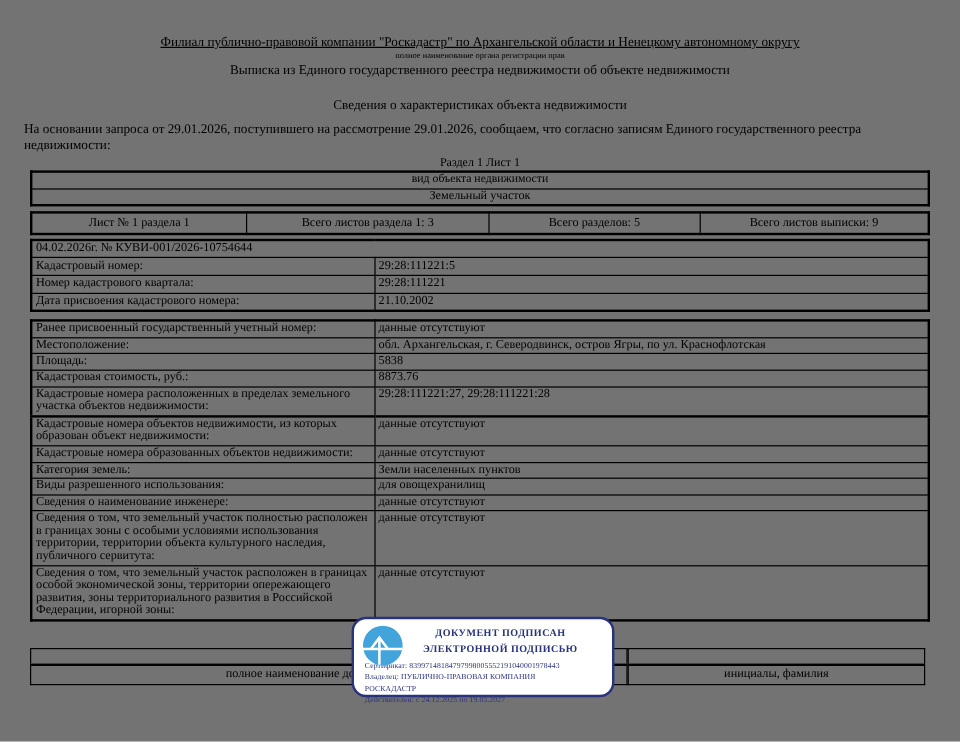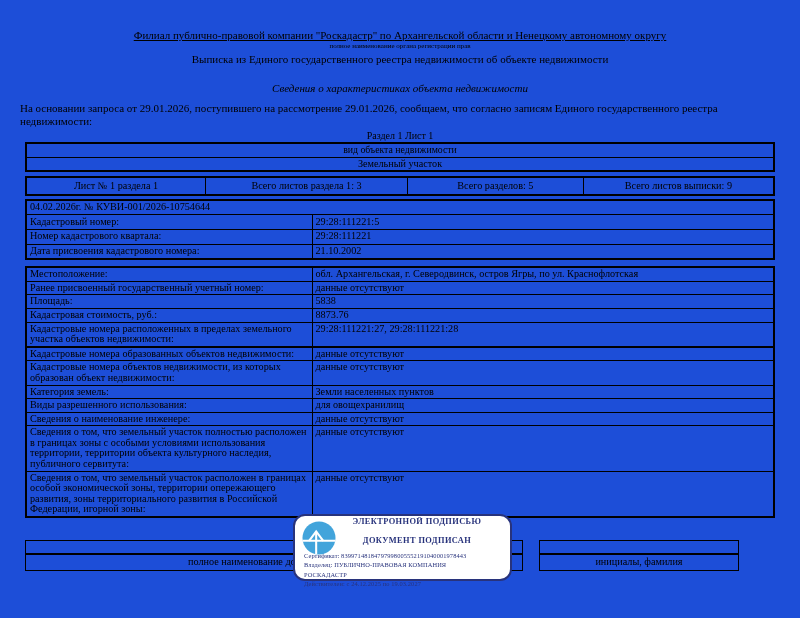--- a/index.html
+++ b/index.html
@@ -1,24 +1,24 @@
 <!DOCTYPE html>
 <html><head>
 <meta charset="utf-8">
 <style>
   html,body{margin:0;padding:0;background:#e8e8e8;}
-  .page{position:relative;width:800px;height:618px;background:#1d4ed8;overflow:hidden;
+  .page{position:relative;width:800px;height:618px;background:#737373;overflow:hidden;
         font-family:"Liberation Serif", serif;color:#000;}
   .content{position:absolute;left:25px;top:0;width:750px;}
 
   
   .org-name{margin-top:29px;text-align:center;font-size:11px;line-height:13px;text-decoration:underline;}
   .org-caption{text-align:center;font-size:7px;line-height:9px;}
   .doc-title{text-align:center;font-size:11px;line-height:13px;margin-top:2px;}
-  .section-title{text-align:center;font-size:11px;line-height:13px;margin-top:16px;font-style:italic;}
+  .section-title{text-align:center;font-size:11px;line-height:13px;margin-top:16px;}
   .request-line{font-size:11px;line-height:13px;margin-top:7px;margin-left:-5px;}
   .razdel{font-size:10px;line-height:11px;text-align:center;margin-top:2px;margin-bottom:1px;}
 
   
   table{border-collapse:collapse;width:100%;table-layout:fixed;}
   td{border:1px solid #000;font-size:10.2px;line-height:10.6px;padding:1px 3px;
      vertical-align:top;overflow:hidden;}
   table.outer{border:2px solid #000;}
 
   .tbl-type{margin-top:1px;}
@@ -27,21 +27,21 @@
   .tbl-sheets{margin-top:4px;}
   .tbl-sheets td{text-align:center;padding:2.5px 3px;}
   .tbl-info{margin-top:3px;padding-left:14px;}
   .tbl-info td{padding:1.5px 3px;}
   .tbl-details{margin-top:6px;}
   tr.sep td{border-bottom-width:2px;}
 
   
   .sig-wrap{position:absolute;left:25px;top:540px;width:750px;display:flex;}
   .sig-left{width:498px;}
-  .sig-right{width:200px;margin-left:16px;}
+  .sig-right{width:248px;margin-left:0;}
   .sig-row-empty td{height:10px;border-bottom-width:2px;}
   .sig-label{text-align:center;font-size:10.2px;padding:2px 3px;}
 
   
   .stamp{position:absolute;left:293px;top:514px;width:219px;height:67px;background:#fff;
          border:2px solid #28337c;border-radius:12px;z-index:3;color:#28337c;box-sizing:border-box;}
   .stamp-logo{position:absolute;left:7px;top:5px;width:34px;height:34px;}
   .stamp-title{margin-left:42px;width:160px;text-align:center;font-size:8.4px;font-weight:bold;
                letter-spacing:0.4px;line-height:12.5px;}
   .stamp-title.first{margin-top:6px;}
@@ -113,45 +113,45 @@
     </tbody>
       </table>
 
     <table class="outer tbl-details">
       <colgroup>
           <col style="width:286px">
           <col>
         </colgroup>
       <tbody>
           <tr>
+        <td>Ранее присвоенный государственный учетный номер:</td>
+        <td>данные отсутствуют</td>
+      </tr>
+      <tr>
         <td>Местоположение:</td>
         <td>обл. Архангельская, г. Северодвинск, остров Ягры, по ул. Краснофлотская</td>
-      </tr>
-      <tr>
-        <td>Ранее присвоенный государственный учетный номер:</td>
-        <td>данные отсутствуют</td>
       </tr>
       <tr>
         <td>Площадь:</td>
         <td>5838</td>
       </tr>
       <tr>
         <td>Кадастровая стоимость, руб.:</td>
         <td>8873.76</td>
       </tr>
       <tr class="sep">
         <td>Кадастровые номера расположенных в пределах земельного участка объектов недвижимости:</td>
         <td>29:28:111221:27, 29:28:111221:28</td>
       </tr>
       <tr>
+        <td>Кадастровые номера объектов недвижимости, из которых образован объект недвижимости:</td>
+        <td>данные отсутствуют</td>
+      </tr>
+      <tr>
         <td>Кадастровые номера образованных объектов недвижимости:</td>
-        <td>данные отсутствуют</td>
-      </tr>
-      <tr>
-        <td>Кадастровые номера объектов недвижимости, из которых образован объект недвижимости:</td>
         <td>данные отсутствуют</td>
       </tr>
       <tr>
         <td>Категория земель:</td>
         <td>Земли населенных пунктов</td>
       </tr>
       <tr>
         <td>Виды разрешенного использования:</td>
         <td>для овощехранилищ</td>
       </tr>
@@ -202,20 +202,20 @@
 
   <div class="stamp">
     <svg class="stamp-logo" viewBox="0 0 36 36">
       <circle cx="18" cy="18" r="17.5" fill="#42a4db"></circle>
       <g stroke="#ffffff" stroke-width="2.2" fill="none">
         <path d="M0.5 21 H35.5"></path>
         <path d="M7.5 21 L15 11 L22.5 21"></path>
         <path d="M15 11 V35"></path>
       </g>
     </svg>
+    <div class="stamp-title first">ДОКУМЕНТ ПОДПИСАН</div>
     <div class="stamp-title">ЭЛЕКТРОННОЙ ПОДПИСЬЮ</div>
-    <div class="stamp-title first">ДОКУМЕНТ ПОДПИСАН</div>
     <div class="stamp-small cert">Сертификат: 83997148184797998005552191040001978443</div>
     <div class="stamp-small">Владелец: ПУБЛИЧНО-ПРАВОВАЯ КОМПАНИЯ</div>
     <div class="stamp-small">РОСКАДАСТР</div>
     <div class="stamp-small">Действителен: с 24.12.2025 по 19.03.2027</div>
   </div>
 </div>
 
 </body></html>

